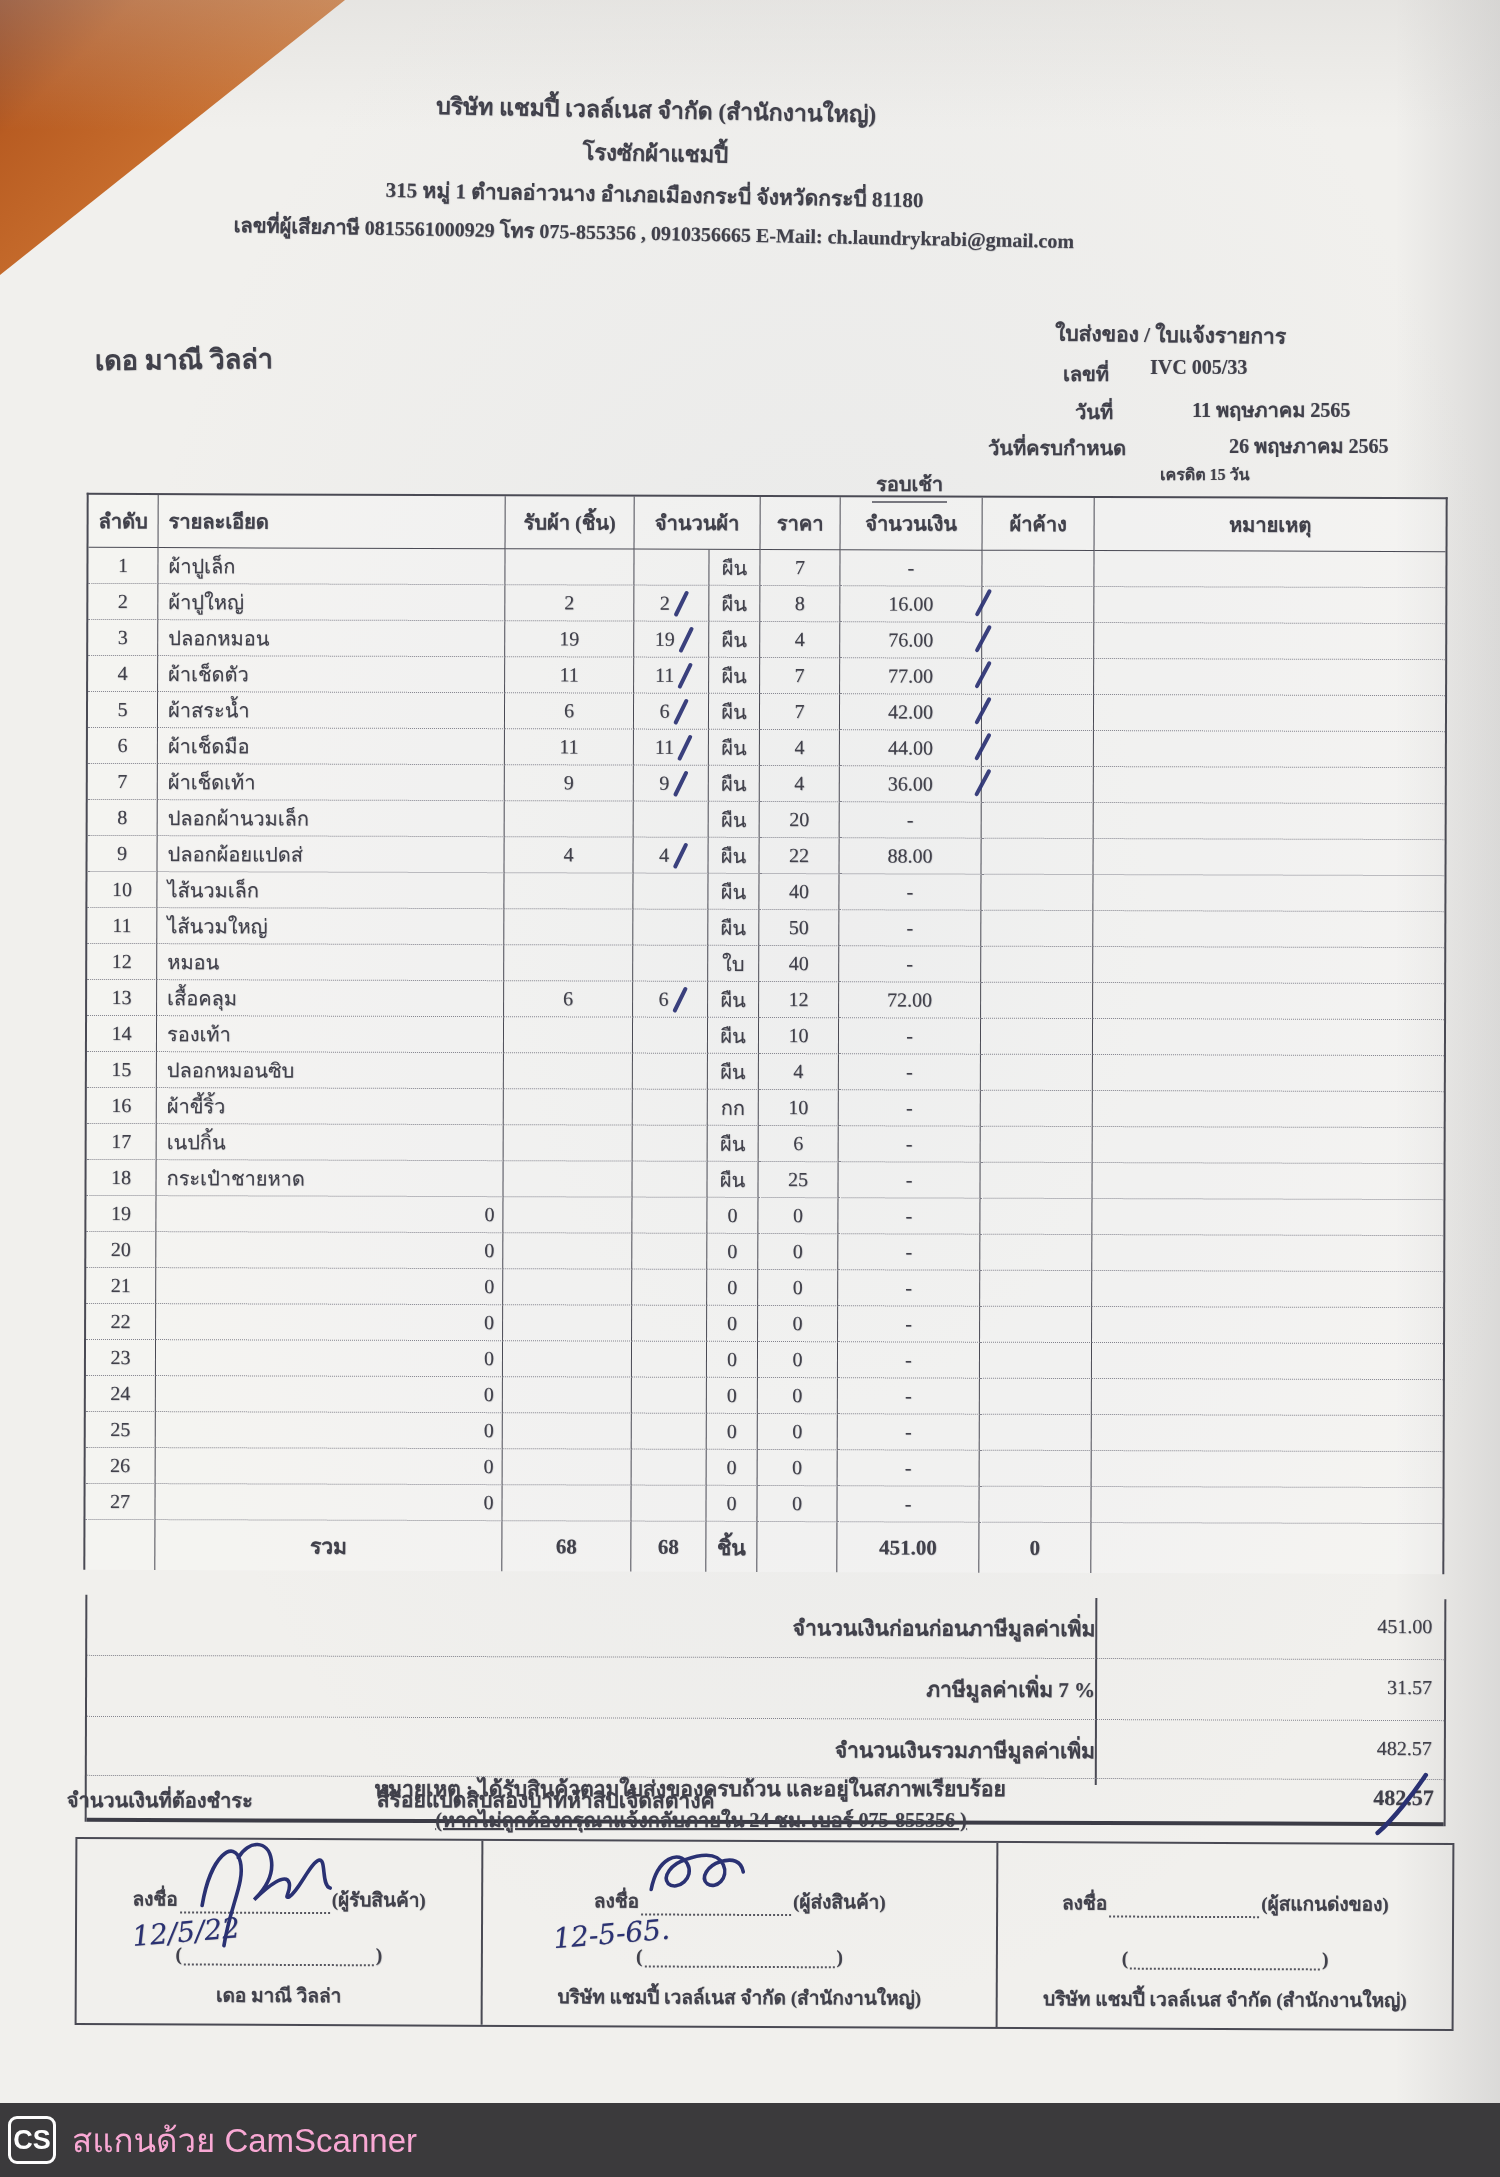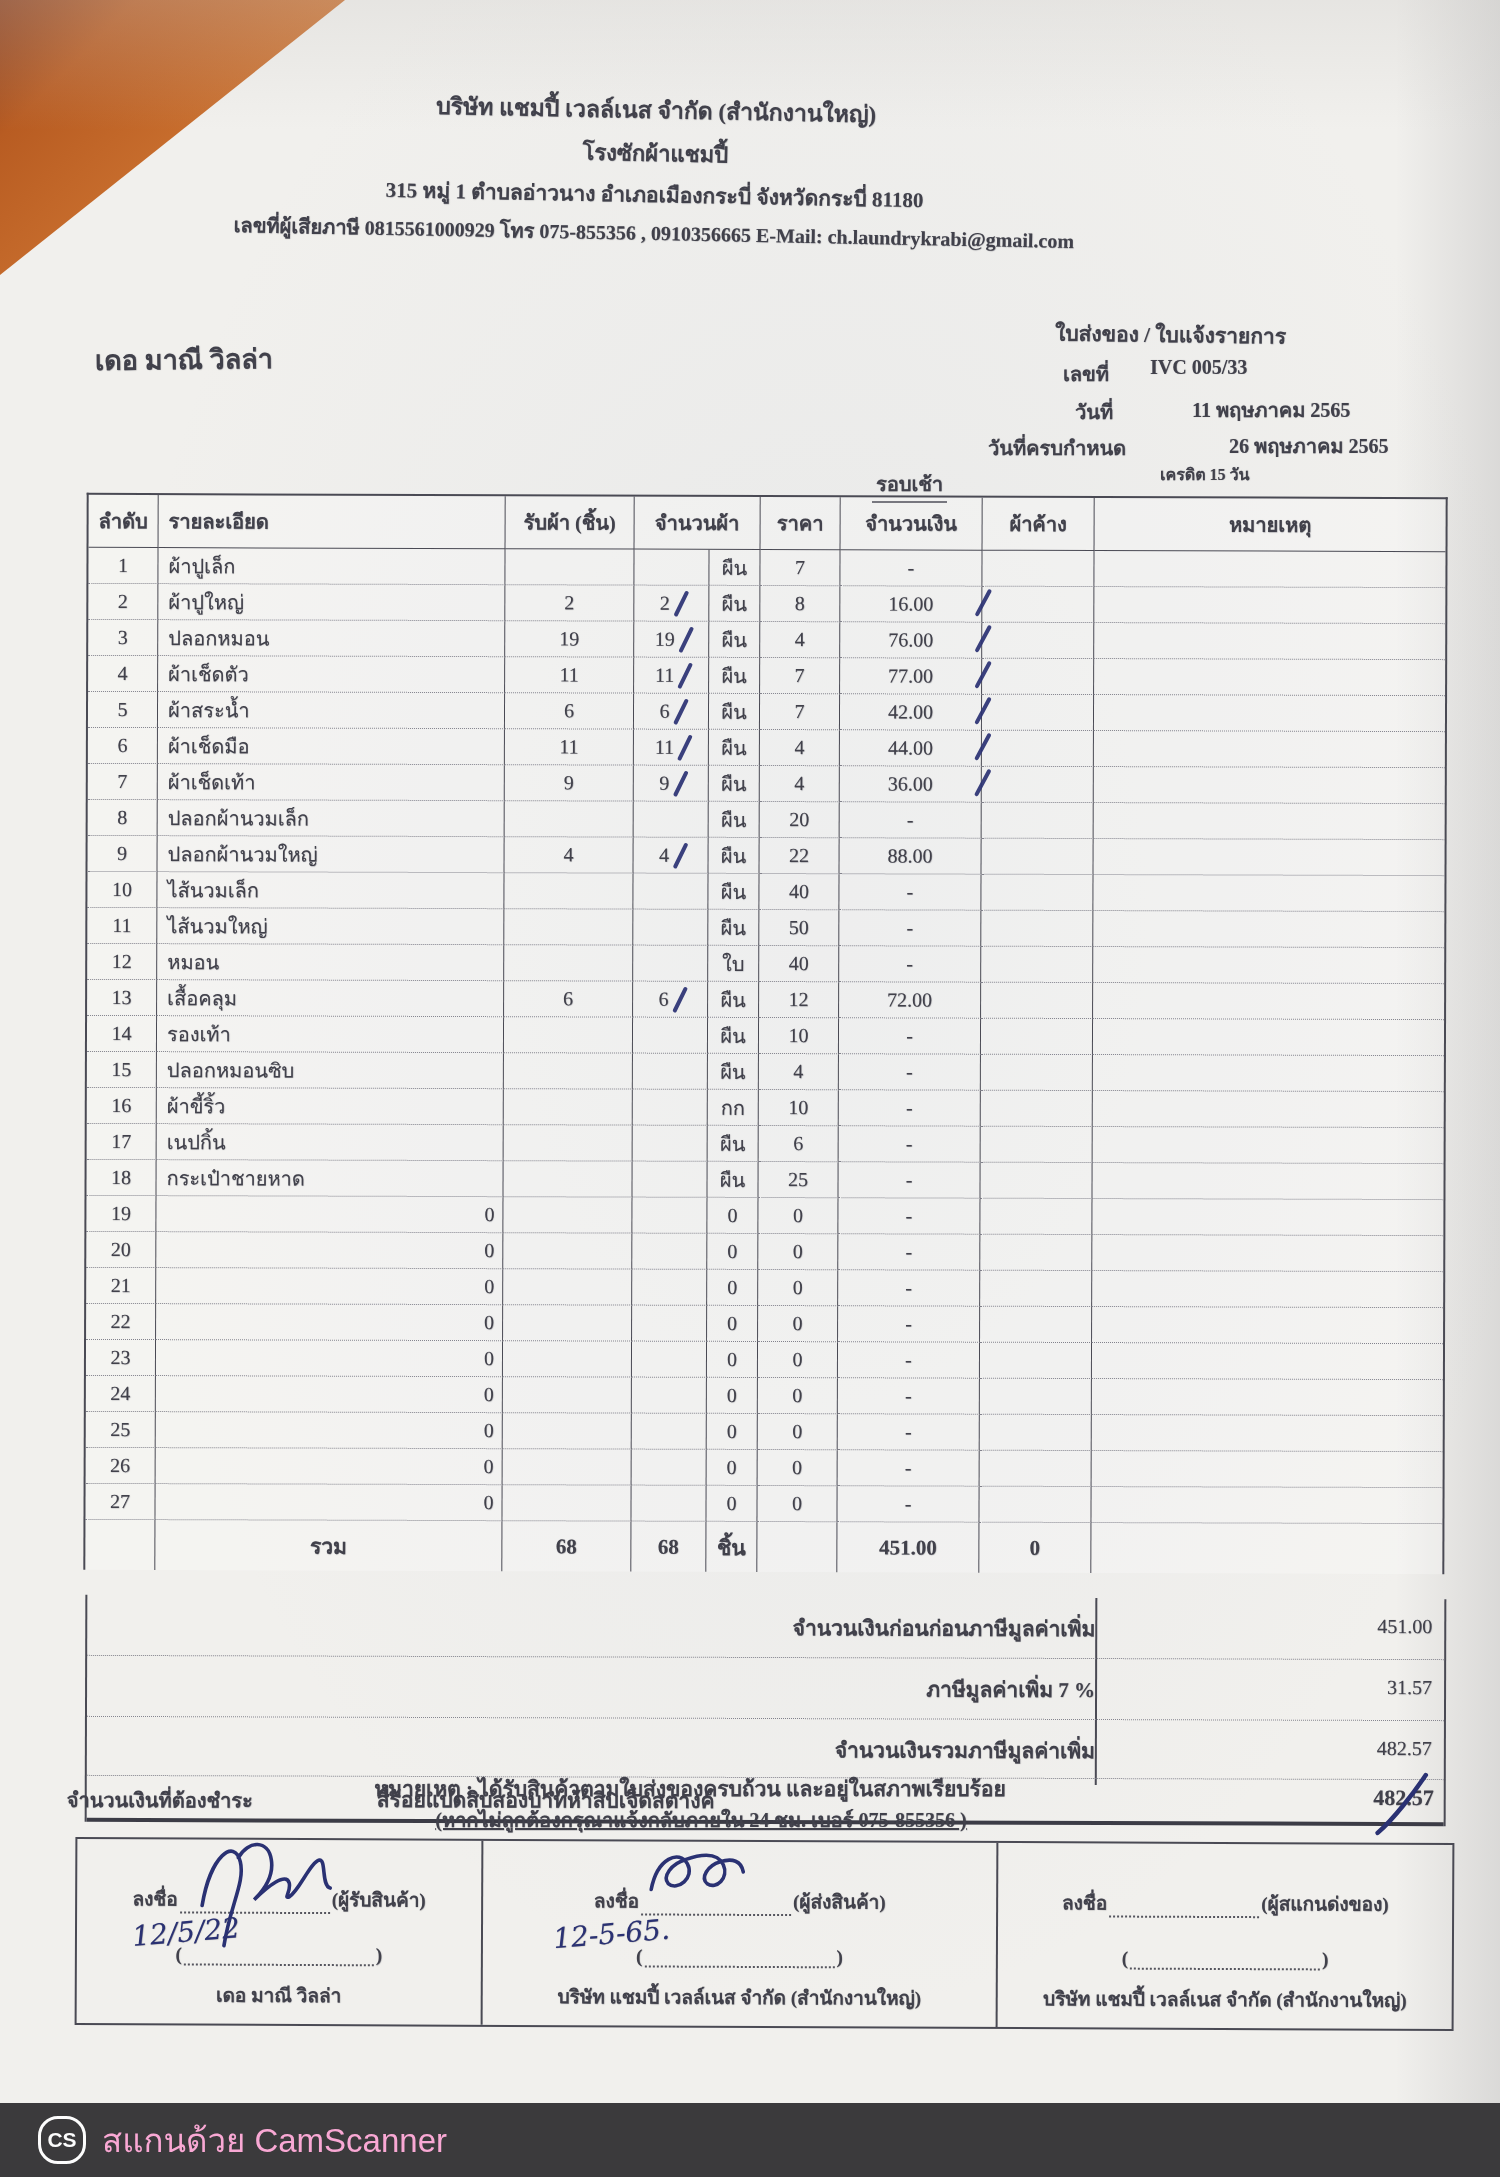--- a/index.html
+++ b/index.html
@@ -70,23 +70,23 @@
   .sigbox .line2{position:absolute;top:104px;left:0;right:0;display:flex;justify-content:center;
        align-items:flex-end;font-size:19px;font-weight:bold;}
   .sigbox .dots2{display:inline-block;width:190px;border-bottom:2px dotted #55555e;height:18px;margin:0 2px;}
   .sigbox .company{position:absolute;bottom:14px;left:0;right:0;text-align:center;font-size:19px;font-weight:bold;}
   .hand{font-style:italic;color:#2a3173;font-family:"DejaVu Serif",serif;}
   .sig-date{position:absolute;font-size:28px;z-index:3;}
   .sig-svg{position:absolute;z-index:3;}
   
   .cs-bar{position:absolute;left:0;bottom:0;width:100%;height:74px;background:#3b3a3c;
        display:flex;align-items:center;z-index:10;}
-  .cs-icon{width:42px;height:42px;border:3px solid #fdfdfd;border-radius:20px;margin-left:38px;
+  .cs-icon{width:42px;height:42px;border:3px solid #fdfdfd;border-radius:9px;margin-left:8px;
        display:flex;align-items:center;justify-content:center;color:#fdfdfd;font-weight:bold;
-       font-size:21px;font-family:"Liberation Sans",sans-serif;}
+       font-size:27px;font-family:"Liberation Sans",sans-serif;}
   .cs-text{color:#f9a8d4;font-size:33px;margin-left:16px;font-family:"Liberation Sans",sans-serif;}
 </style>
 </head>
 <body>
 
 <div class="maroon"></div>
 <div class="desk"></div>
 <div class="paper-shade"></div>
 
 <div class="hdr pr">
@@ -263,21 +263,21 @@
       <div>20</div>
       <div>
         <div style="display: inline;">-</div>
       </div>
       <div></div>
       <div></div>
     </div>
     <div class="trow">
       <div>9</div>
       <div class="desc">
-        <div style="display: inline;">ปลอกผ้านวมใหญ่</div>
+        <div style="display: inline;">ปลอกผ้อยแปดส่</div>
       </div>
       <div>4</div>
       <div>
         <div style="display: inline;">4</div>
         <span class="slash"></span>
       </div>
       <div>ผืน</div>
       <div>22</div>
       <div>
         <div style="display: inline;">88.00</div>

